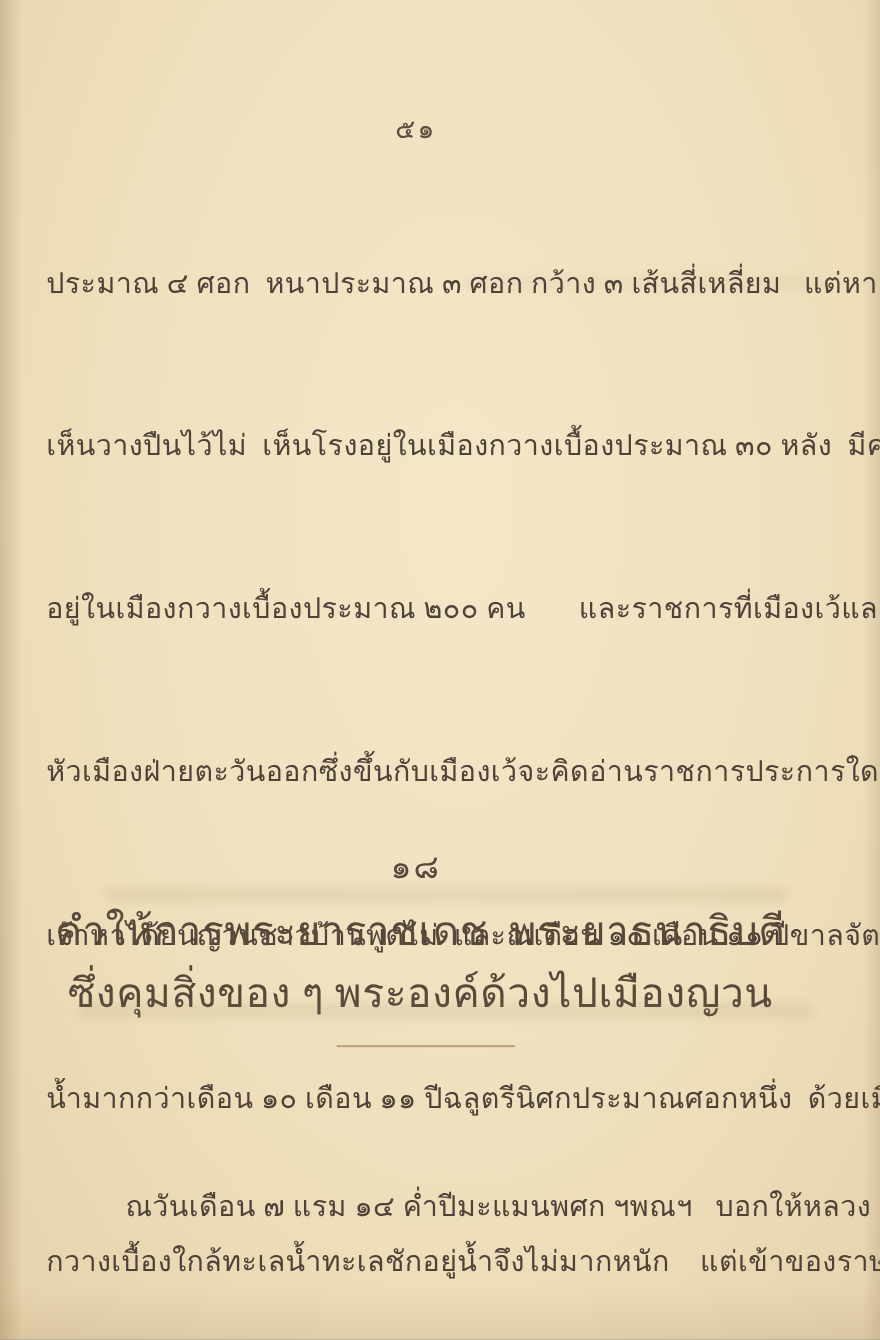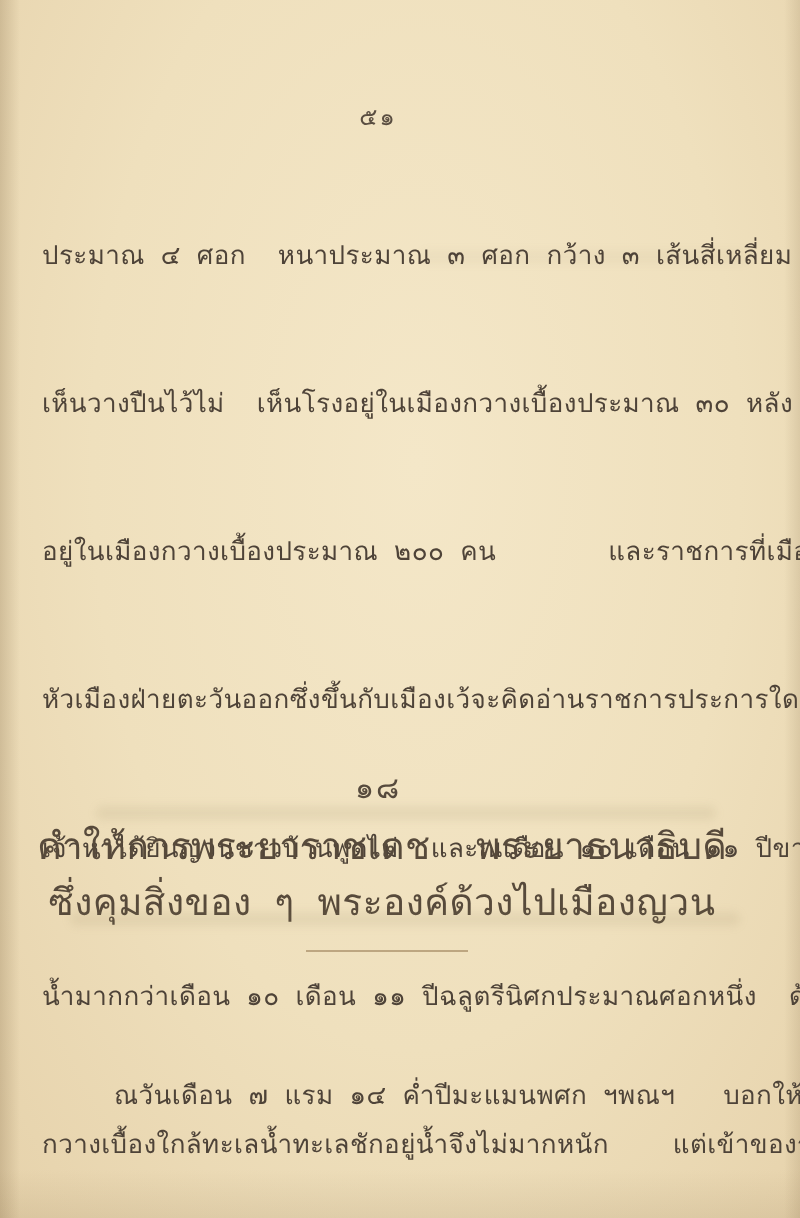--- a/index.html
+++ b/index.html
@@ -1,21 +1,21 @@
 <!DOCTYPE html>
 <html><head>
 <meta charset="utf-8">
 <style>
   html,body{margin:0;padding:0;background:#888;}
   .page{
     position:relative;
     width:800px;height:1218px;
     margin:0 auto;
     overflow:hidden;
-    font-family:Liberation Mono, monospace;
+    font-family:Liberation Serif, serif;
     background:
       linear-gradient(90deg, rgba(110,85,50,.22) 0%, rgba(110,85,50,0) 2.5%),
       linear-gradient(270deg, rgba(110,85,50,.14) 0%, rgba(110,85,50,0) 2%),
       linear-gradient(0deg, rgba(110,85,50,.10) 0%, rgba(110,85,50,0) 4%),
       radial-gradient(ellipse at 52% 38%, #f4e7c8 0%, #efe0bd 55%, #e6d2ab 100%);
     color:#4e4338;
   }
   .page-number{
     position:absolute;top:97px;left:0;width:100%;
     text-align:center;

